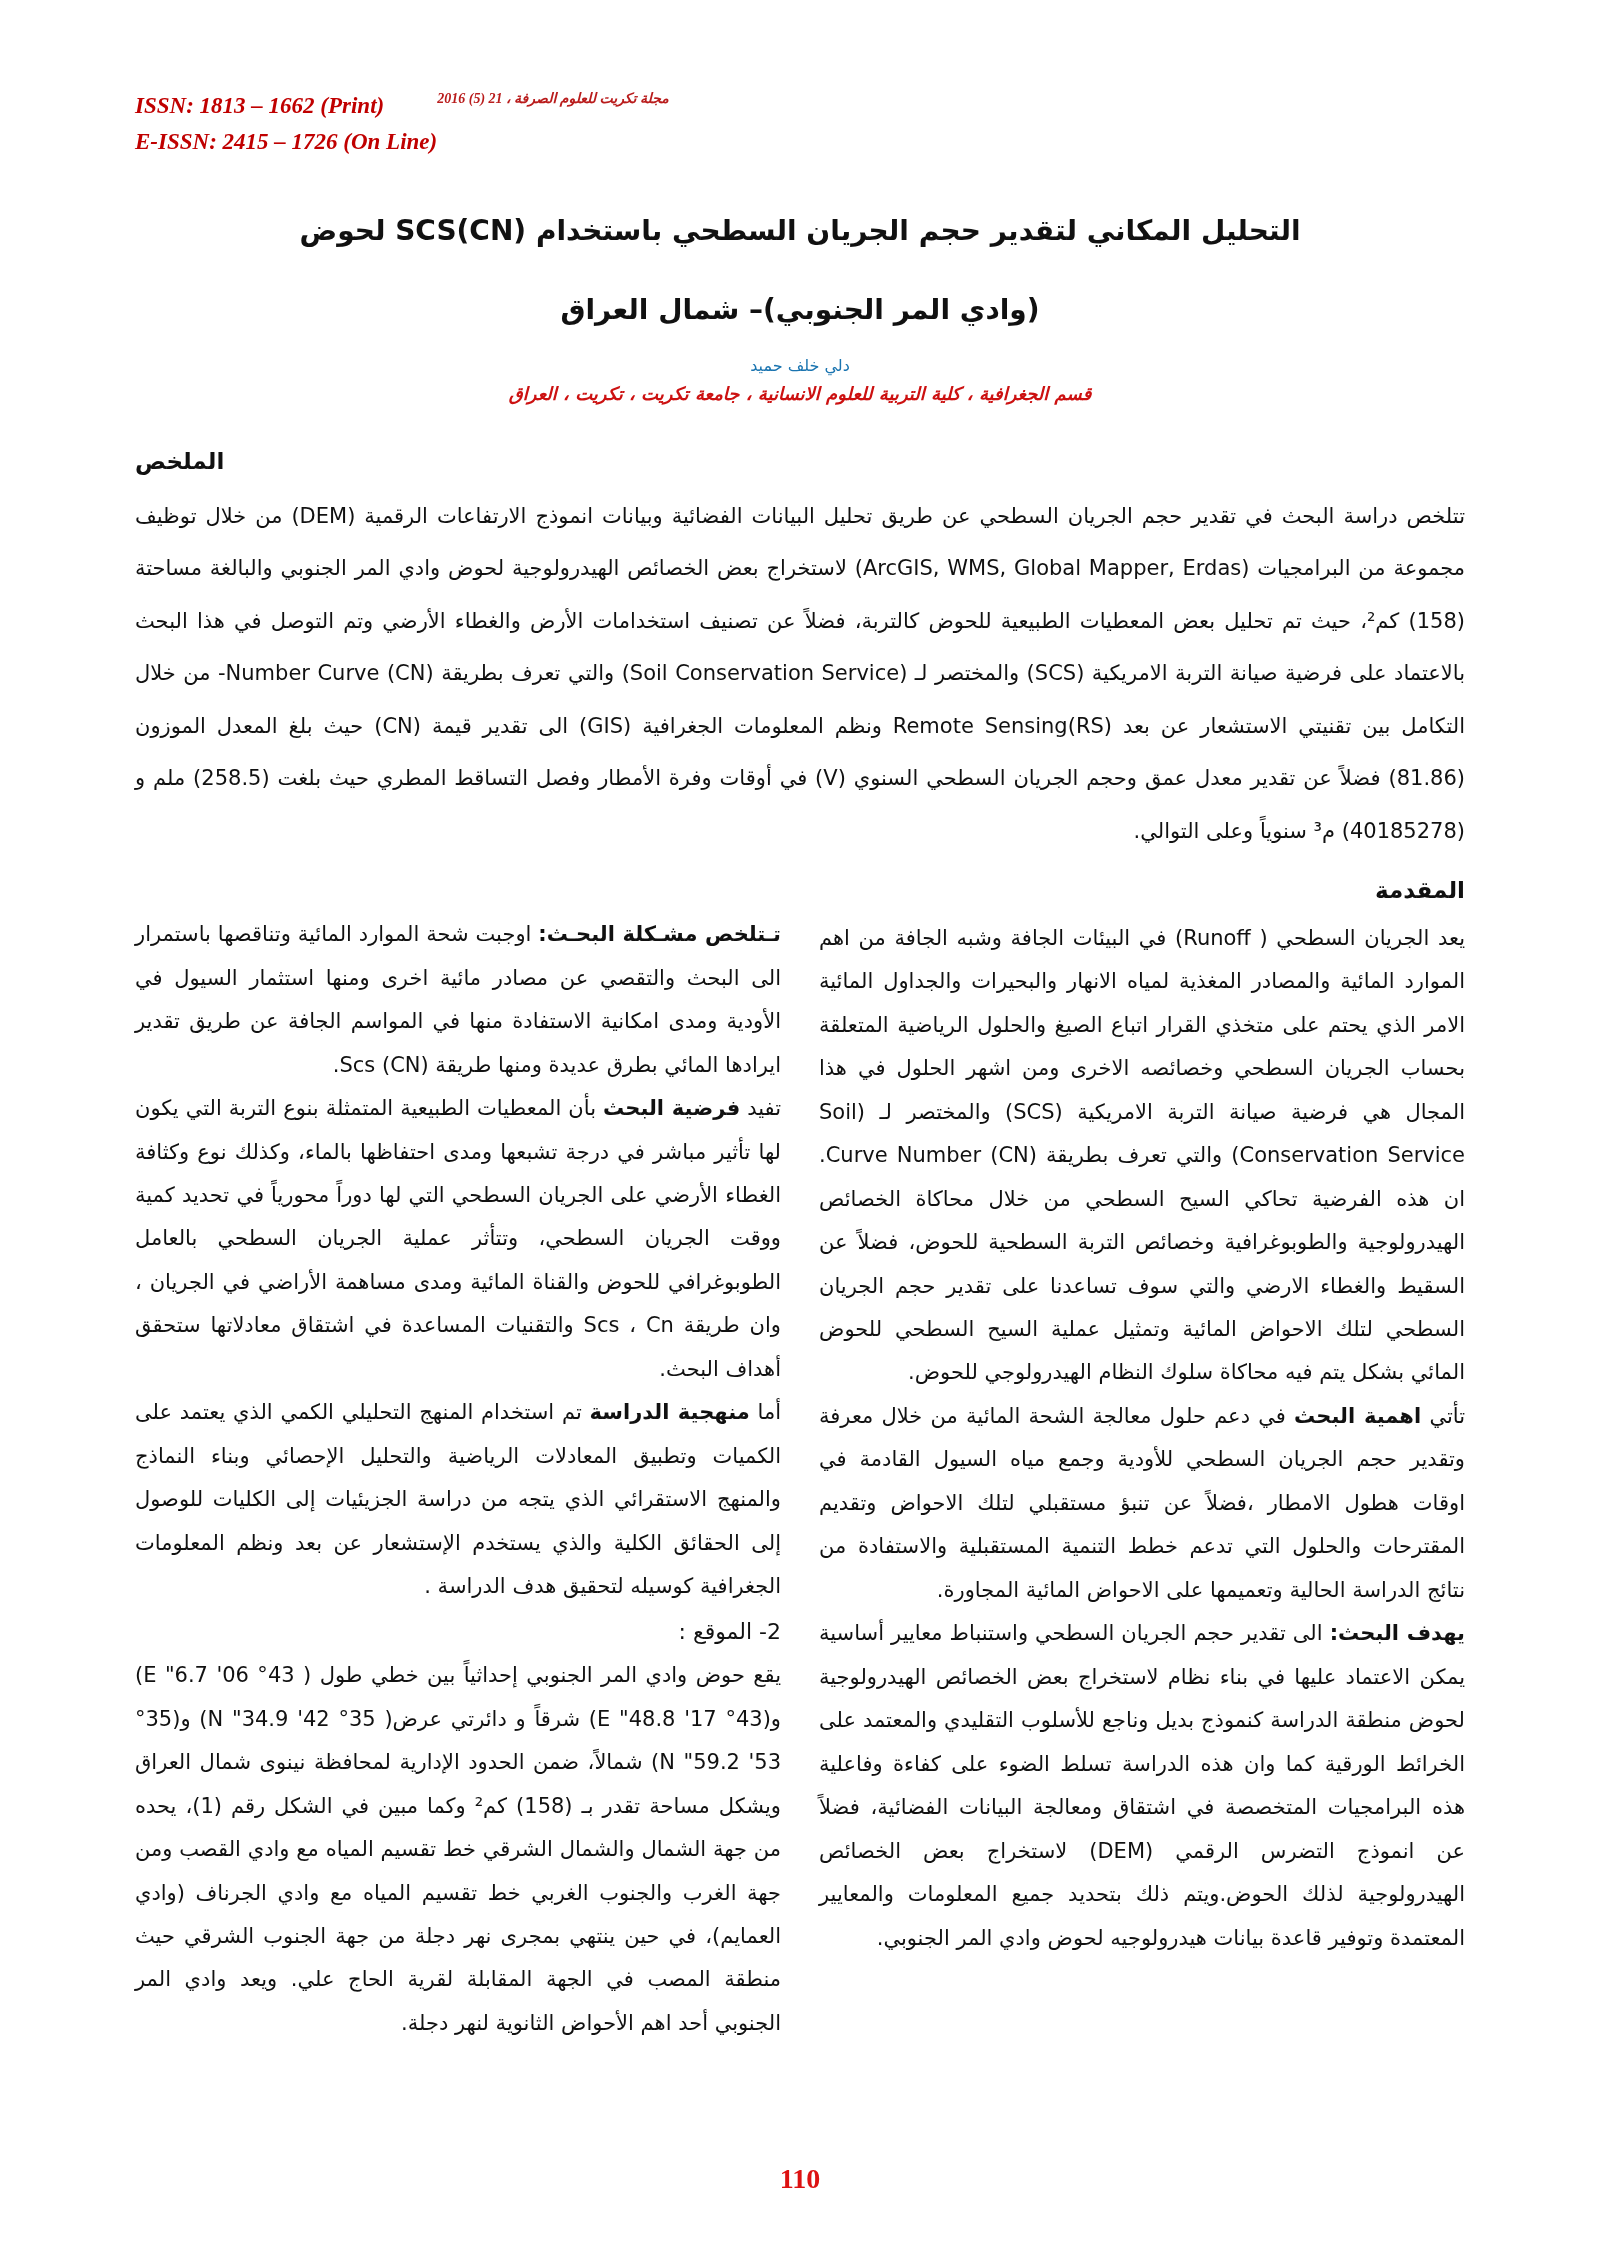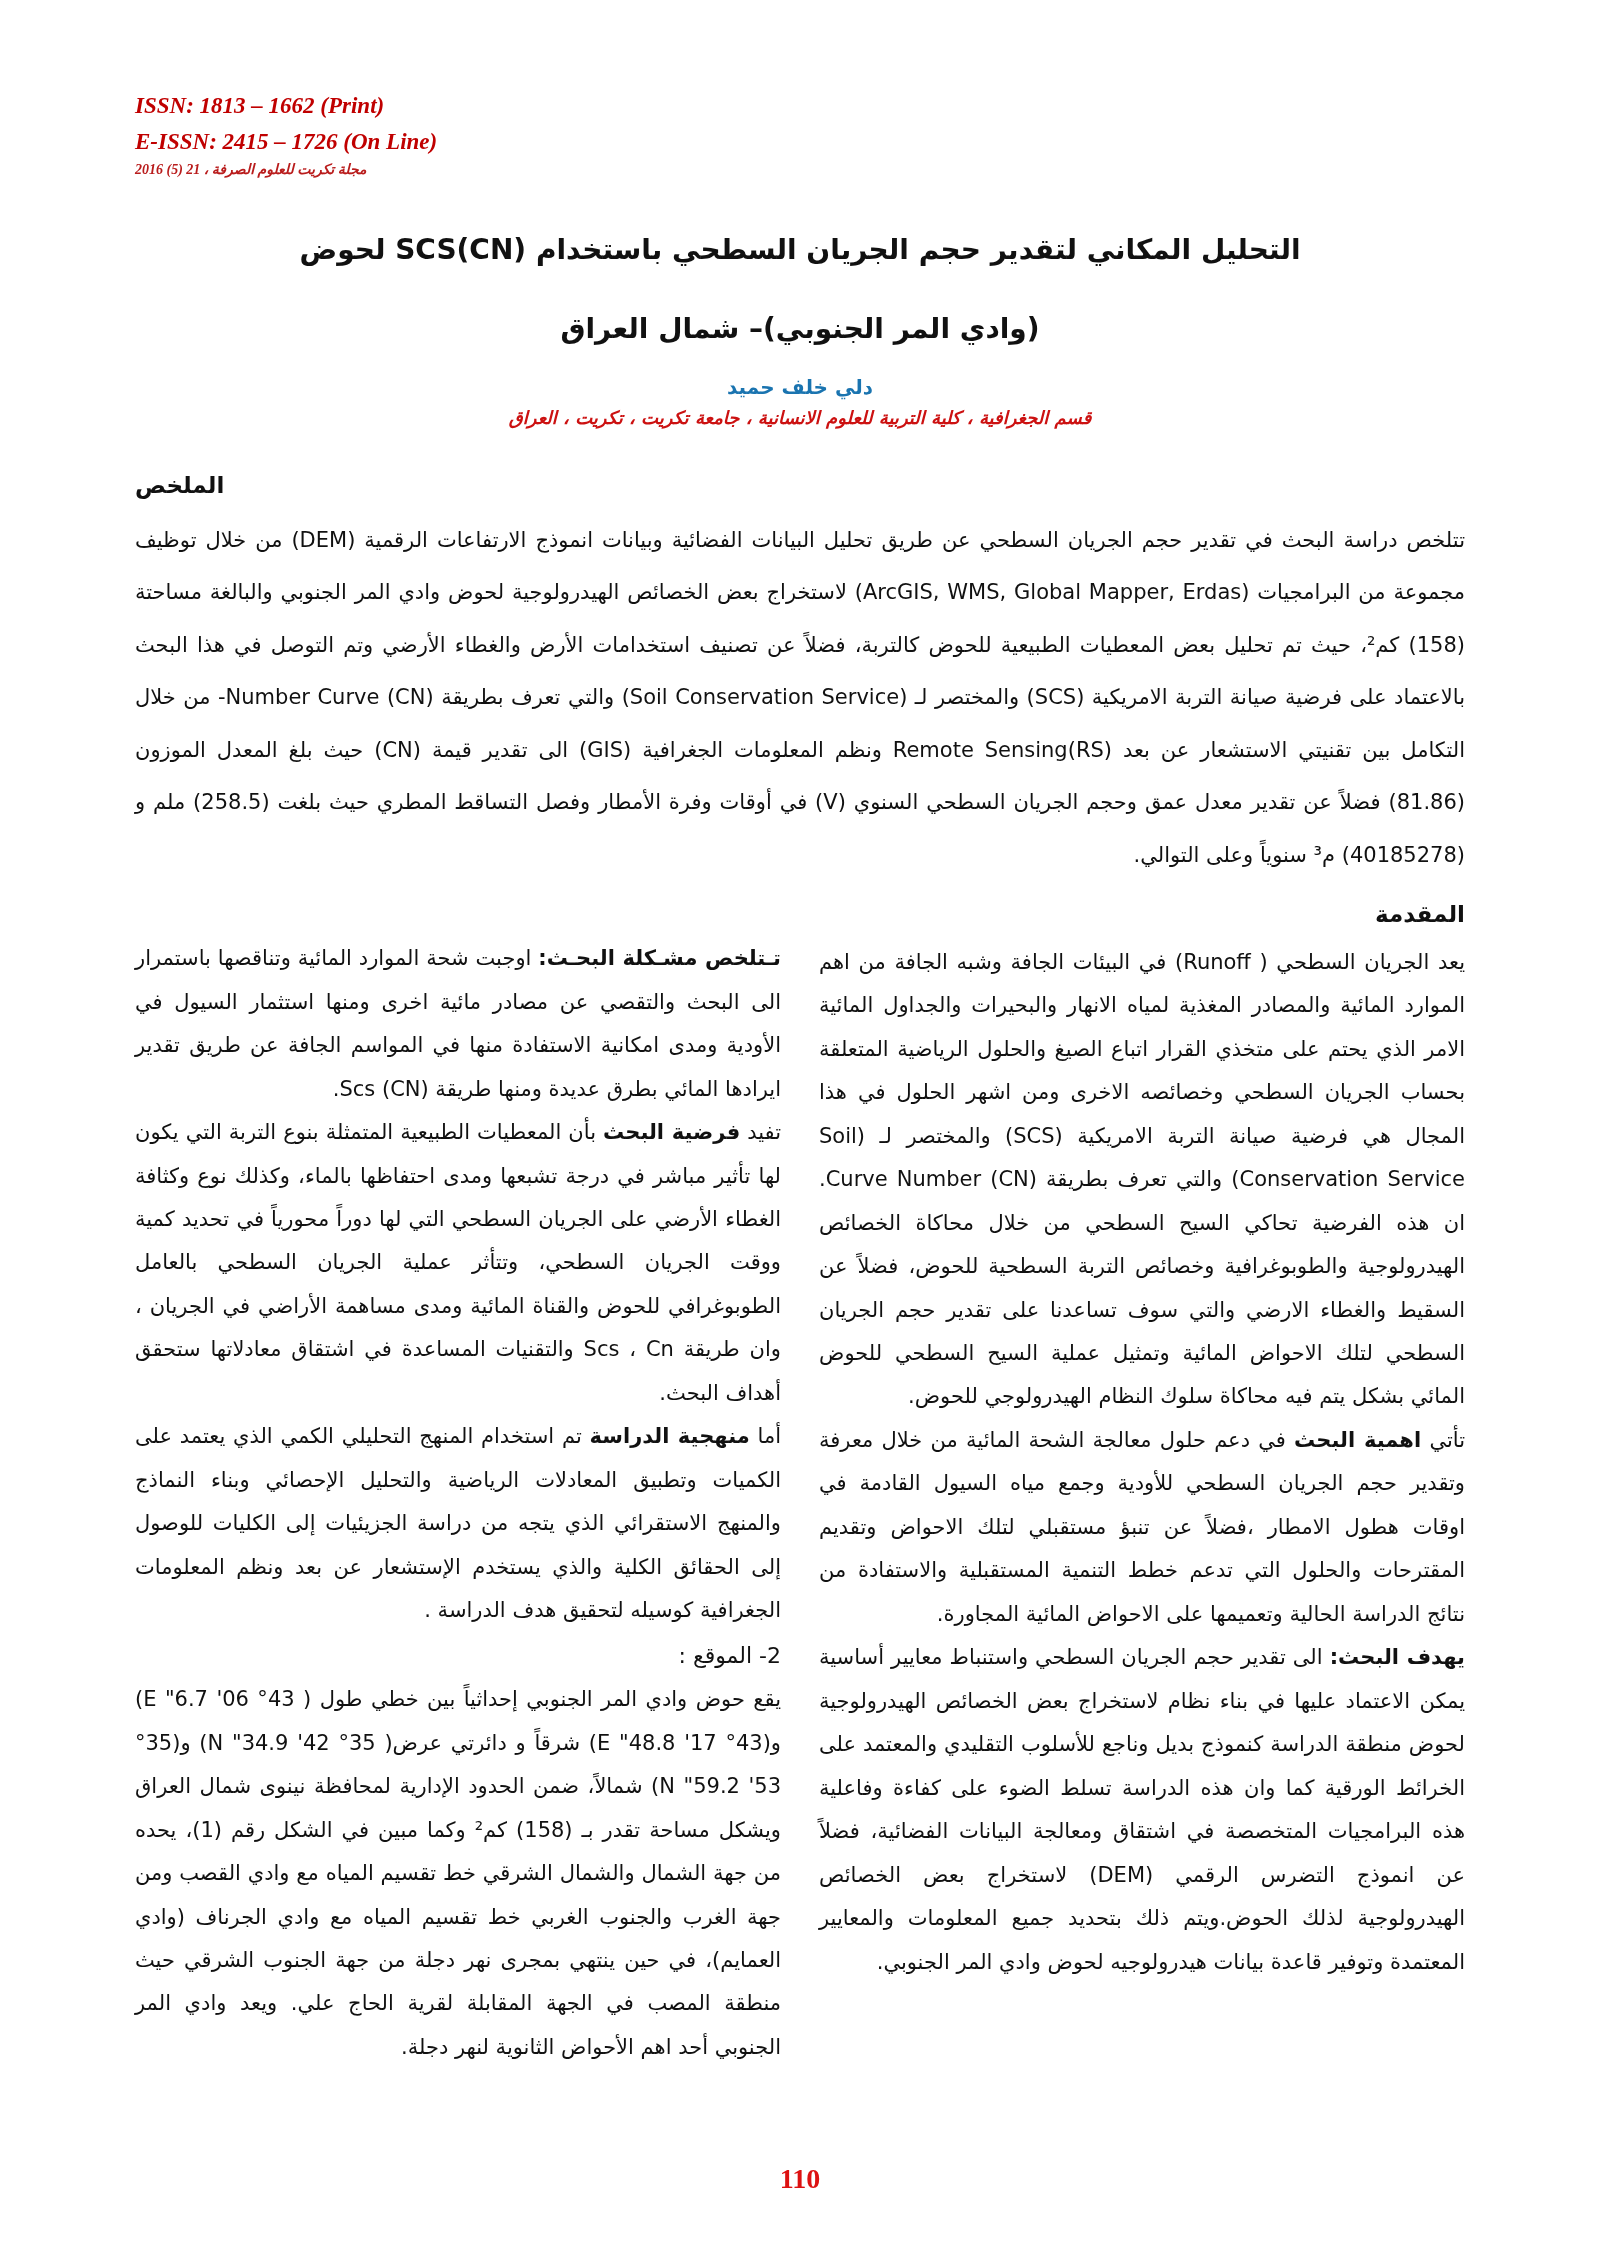--- a/index.html
+++ b/index.html
@@ -10,23 +10,22 @@
     background: #ffffff;
     position: relative;
     overflow: hidden;
     padding: 88px 135px 0 135px;
     font-family: "DejaVu Sans", sans-serif;
     color: #111111;
   }
   
   .page-header {
     display: flex;
-    justify-content: space-between;
+    justify-content: flex-start;
     align-items: flex-start;
-    flex-direction: column;
   }
   .issn-block {
     font-family: "Liberation Serif", serif;
     font-style: italic;
     font-weight: bold;
     color: #c00000;
     font-size: 23px;
     line-height: 1.55;
     direction: ltr;
   }
@@ -47,22 +46,22 @@
     direction: rtl;
   }
   .title-line1, .title-line2 {
     font-weight: bold;
     font-size: 28px;
     line-height: 1.4;
   }
   .title-line2 { margin-top: 40px; }
   .author-name {
     margin-top: 26px;
-    font-weight: bold;
-    font-size: 20px;
+    font-weight: normal;
+    font-size: 16px;
     color: #1a74b0;
   }
   .affiliation {
     margin-top: 8px;
     font-style: italic;
     font-weight: bold;
     font-size: 18px;
     color: #cc1111;
   }
   

